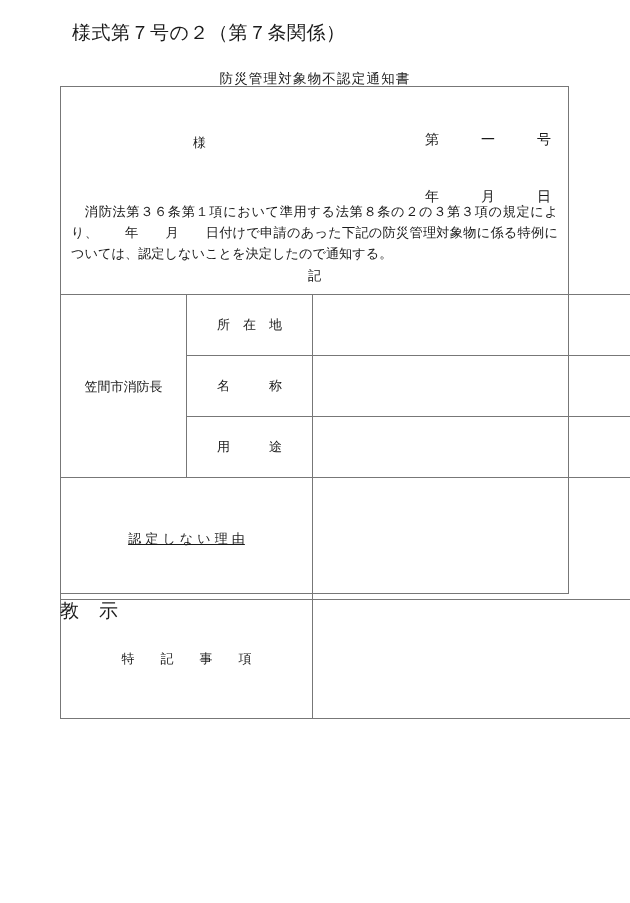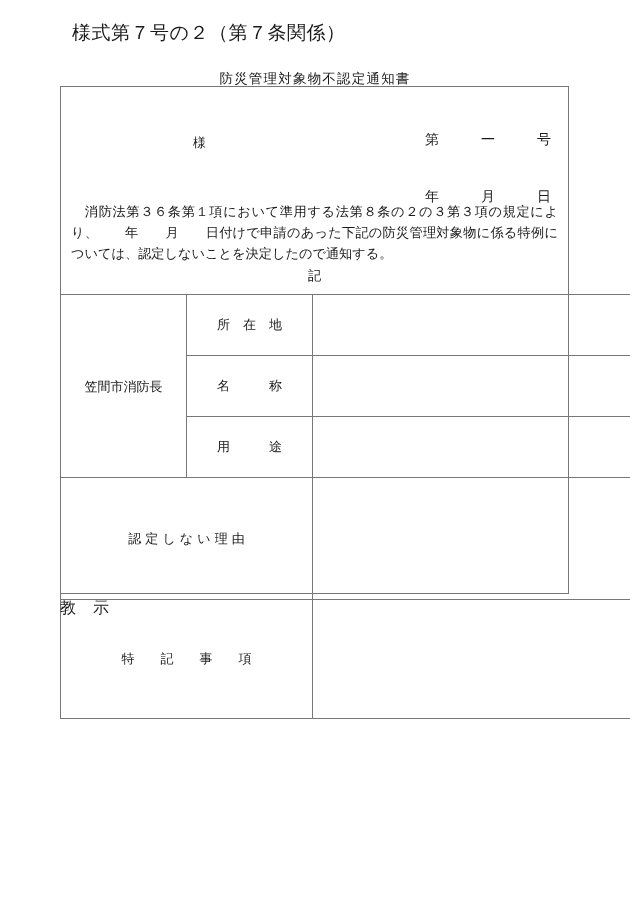--- a/index.html
+++ b/index.html
@@ -129,33 +129,33 @@
     border: 1px solid #777777;
     text-align: center;
     vertical-align: middle;
     padding: 12px;
   }
   .col-label   { width: 101px; }
   .col-sub     { width: 101px; }
   .col-value   { width: 307px; }
 
   .r-sub { height: 36px; }
-  .r-reason { height: 97px; }
+  .r-reason { height: 97px; text-decoration: underline; }
   .r-notes  { height: 94px; }
   .wrap-label { line-height: 19px; }
 
   
   .notice {
     position: absolute;
     left: 60px;
     top: 598px;
     width: 512px;
   }
   .notice-heading {
-    font-size: 16px;
+    font-size: 19px;
     letter-spacing: 0.5px;
     margin: 0 0 17px 0;
     white-space: pre;
   }
   .notice p {
     margin: 0;
     font-size: 13.2px;
     line-height: 20.6px;
     text-align: justify;
     text-justify: inter-character;

